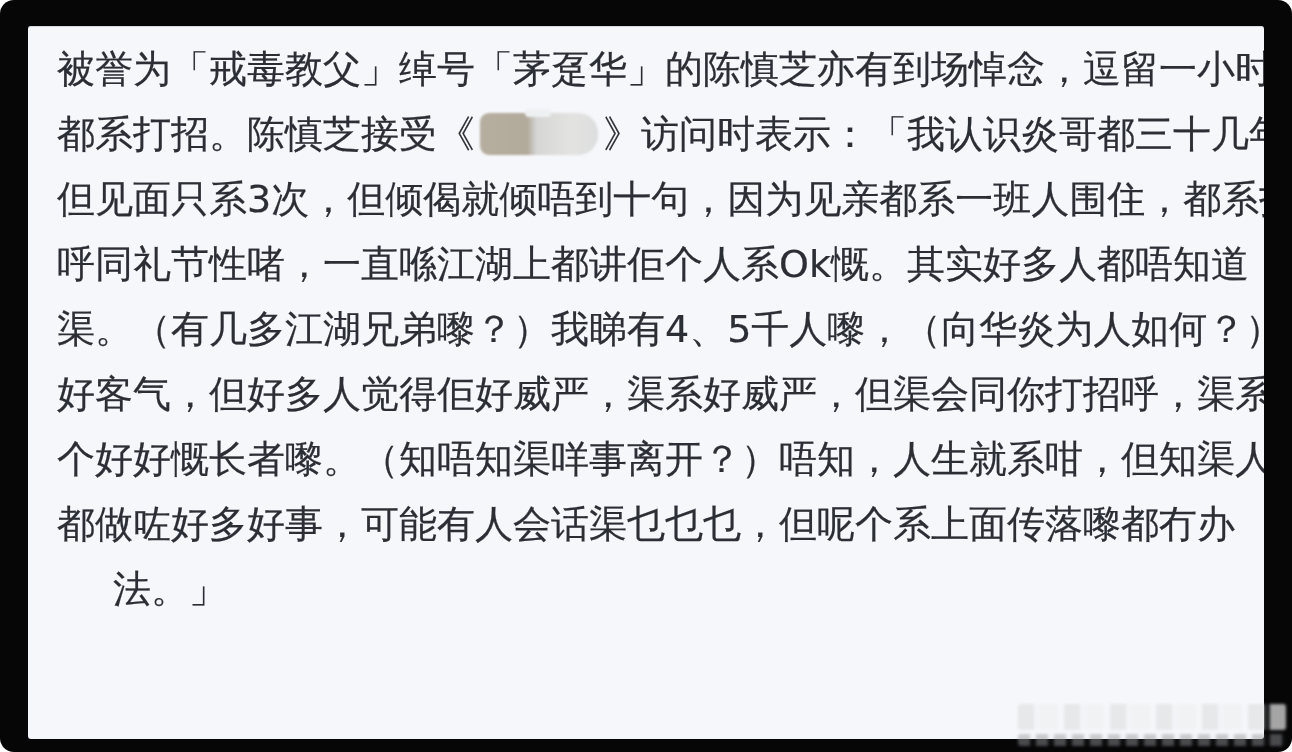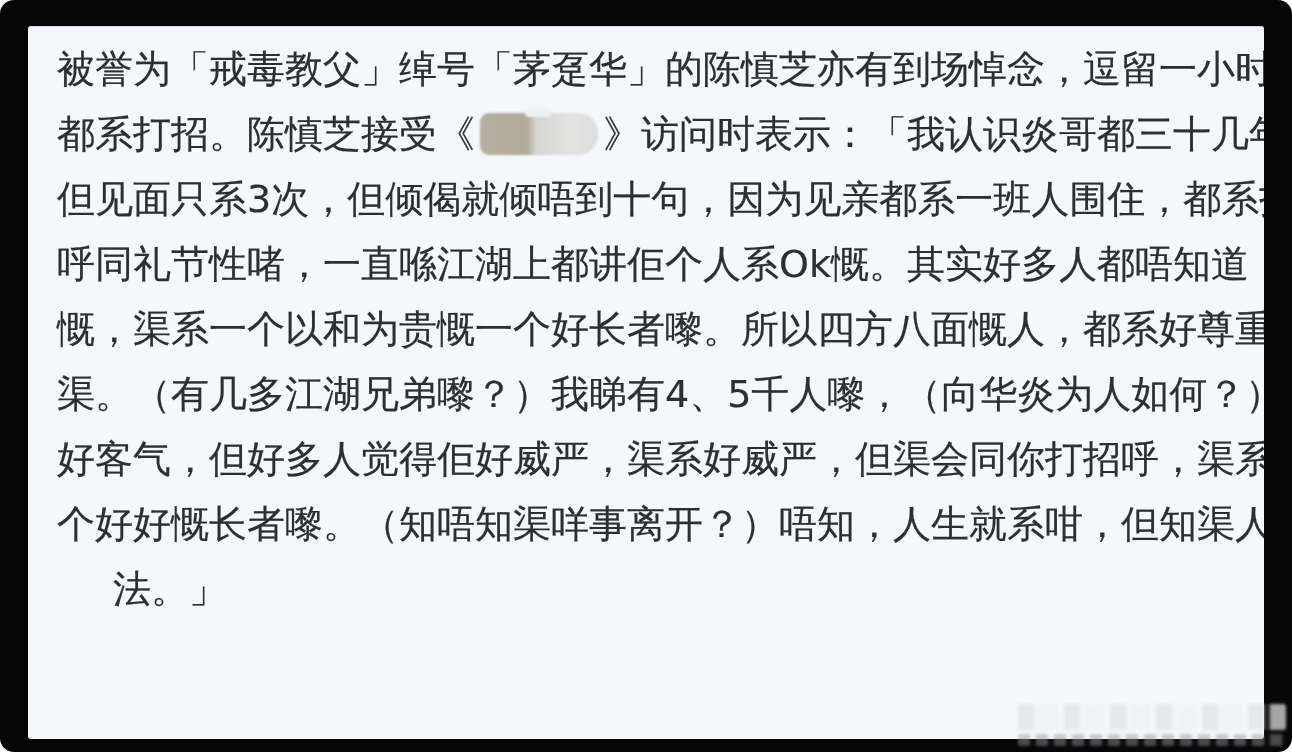--- a/index.html
+++ b/index.html
@@ -106,24 +106,24 @@
 </head>
 <body>
 
 <div class="frame">
   <div class="page">
     <div class="text-block">
       <div class="ln">被誉为「戒毒教父」绰号「茅趸华」的陈慎芝亦有到场悼念，逗留一小时后</div>
       <div class="ln"><span>都系打招。陈慎芝接受《</span><span class="censor"></span><span>》访问时表示：「我认识炎哥都三十几年，</span></div>
       <div class="ln">但见面只系3次，但倾偈就倾唔到十句，因为见亲都系一班人围住，都系打招</div>
       <div class="ln">呼同礼节性啫，一直喺江湖上都讲佢个人系Ok慨。其实好多人都唔知道，喺</div>
-      <div class="ln">慨，渠系一个以和为贵慨一个好长者嚟。所以四方八面慨人，都系好尊重</div>
       <div class="ln">渠。（有几多江湖兄弟嚟？）我睇有4、5千人嚟，（向华炎为人如何？）佢</div>
       <div class="ln">好客气，但好多人觉得佢好威严，渠系好威严，但渠会同你打招呼，渠系一</div>
       <div class="ln">个好好慨长者嚟。（知唔知渠咩事离开？）唔知，人生就系咁，但知渠人生</div>
+      <div class="ln">都做咗好多好事，可能有人会话渠乜乜乜，但呢个系上面传落嚟都冇办</div>
       <div class="ln last">法。」</div>
     </div>
   </div>
   <div class="watermark">
     <div class="wm-row1"></div>
     <div class="wm-row2"></div>
   </div>
 </div>
 
 </body></html>

